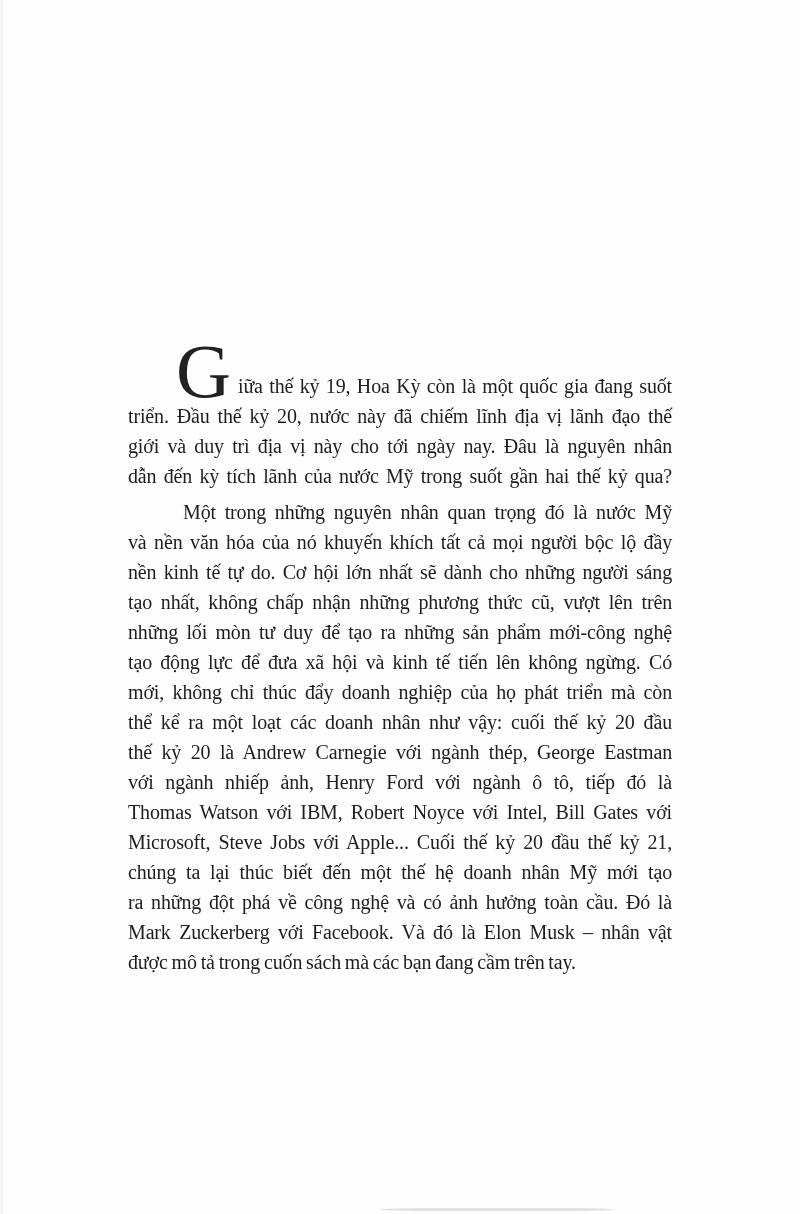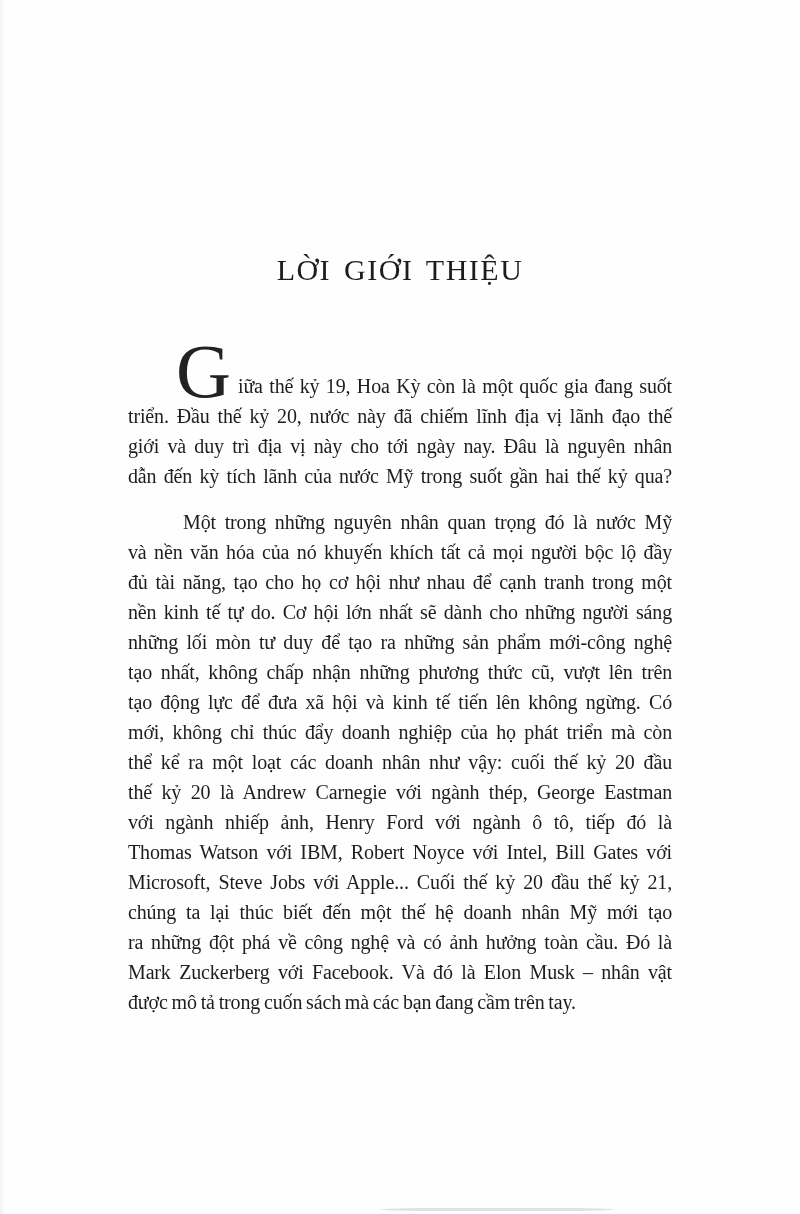--- a/index.html
+++ b/index.html
@@ -25,21 +25,21 @@
     word-spacing: 4px;
     color: #1d1d1d;
   }
   .body-text {
     position: absolute; left: 128px; top: 371px; width: 544px;
     font-size: 20px;
     line-height: 30px;
     letter-spacing: -0.15px;
     word-spacing: -1px;
   }
-  .para + .para { margin-top: 16px; }
+  .para + .para { margin-top: 6px; }
   .line {
     height: 30px;
     text-align: justify;
     text-align-last: justify;
     white-space: normal;
   }
   .line.end { text-align-last: left; }
   .line.dropline {
     position: relative;
     padding-left: 110px;
@@ -66,36 +66,34 @@
     border-radius: 50% / 100%;
     opacity: 0.8;
   }
 </style>
 </head>
 <body>
 
 <div class="page">
   <div class="scan-edge"></div>
 
-  <h1 class="chapter-title">LỜI GIỚI THIỆU</h1>
 
   <div class="body-text">
       <div class="para">
         <div class="line dropline"><span class="dropcap">G</span><span>iữa thế kỷ 19, Hoa Kỳ còn là một quốc gia đang suốt</span></div>
         <div class="line">triển. Đầu thế kỷ 20, nước này đã chiếm lĩnh địa vị lãnh đạo thế</div>
         <div class="line">giới và duy trì địa vị này cho tới ngày nay. Đâu là nguyên nhân</div>
         <div class="line">dẫn đến kỳ tích lãnh của nước Mỹ trong suốt gần hai thế kỷ qua?</div>
       </div>
       <div class="para">
         <div class="line" style="padding-left: 55px;">Một trong những nguyên nhân quan trọng đó là nước Mỹ</div>
         <div class="line">và nền văn hóa của nó khuyến khích tất cả mọi người bộc lộ đầy</div>
-        <div class="line">đủ tài năng, tạo cho họ cơ hội như nhau để cạnh tranh trong một</div>
         <div class="line">nền kinh tế tự do. Cơ hội lớn nhất sẽ dành cho những người sáng</div>
+        <div class="line">tạo nhất, không chấp nhận những phương thức cũ, vượt lên trên</div>
         <div class="line">những lối mòn tư duy để tạo ra những sản phẩm mới-công nghệ</div>
-        <div class="line">tạo nhất, không chấp nhận những phương thức cũ, vượt lên trên</div>
         <div class="line">tạo động lực để đưa xã hội và kinh tế tiến lên không ngừng. Có</div>
         <div class="line">mới, không chỉ thúc đẩy doanh nghiệp của họ phát triển mà còn</div>
         <div class="line">thể kể ra một loạt các doanh nhân như vậy: cuối thế kỷ 20 đầu</div>
         <div class="line">thế kỷ 20 là Andrew Carnegie với ngành thép, George Eastman</div>
         <div class="line">với ngành nhiếp ảnh, Henry Ford với ngành ô tô, tiếp đó là</div>
         <div class="line">Thomas Watson với IBM, Robert Noyce với Intel, Bill Gates với</div>
         <div class="line">Microsoft, Steve Jobs với Apple... Cuối thế kỷ 20 đầu thế kỷ 21,</div>
         <div class="line">chúng ta lại thúc biết đến một thế hệ doanh nhân Mỹ mới tạo</div>
         <div class="line">ra những đột phá về công nghệ và có ảnh hưởng toàn cầu. Đó là</div>
         <div class="line">Mark Zuckerberg với Facebook. Và đó là Elon Musk – nhân vật</div>

